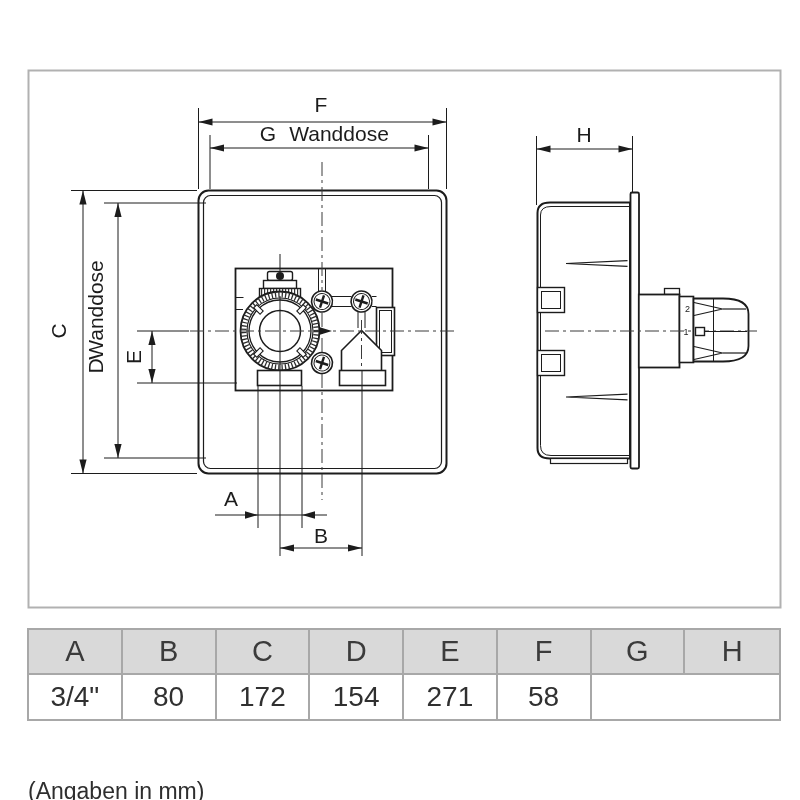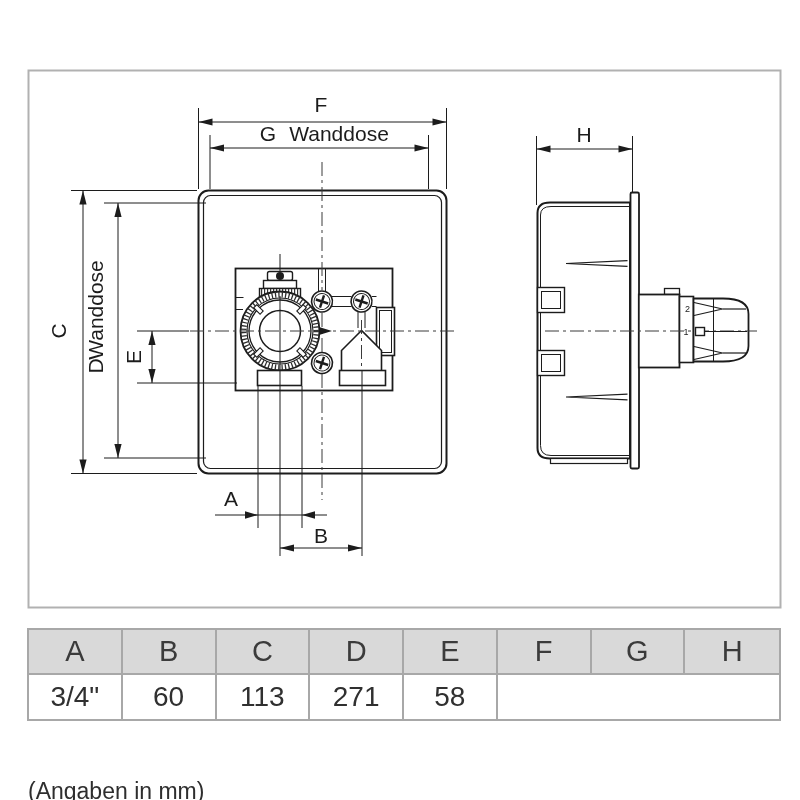--- a/index.html
+++ b/index.html
@@ -229,19 +229,20 @@
 <div class="dim-table">
   <div class="cell head">A</div>
   <div class="cell head">B</div>
   <div class="cell head">C</div>
   <div class="cell head">D</div>
   <div class="cell head">E</div>
   <div class="cell head">F</div>
   <div class="cell head">G</div>
   <div class="cell head">H</div>
   <div class="cell val">3/4"</div>
-  <div class="cell val">60</div>
-  <div class="cell val">113</div>
+  <div class="cell val">80</div>
+  <div class="cell val">172</div>
+  <div class="cell val">154</div>
   <div class="cell val">271</div>
   <div class="cell val">58</div>
 </div>
 
 <div class="footnote">(Angaben in mm)</div>
 
 </body></html>

